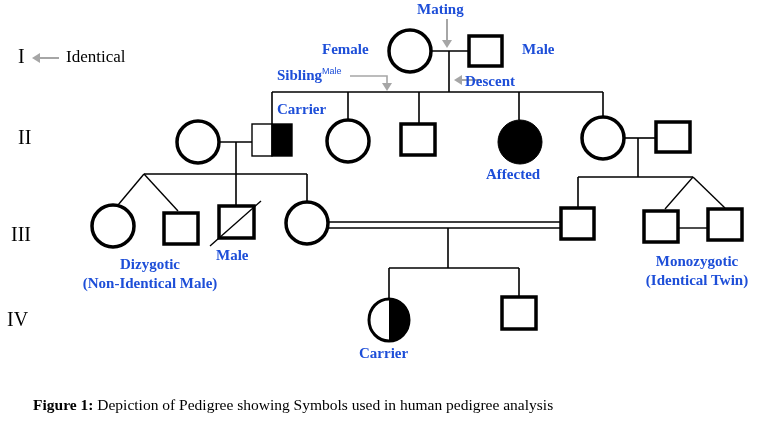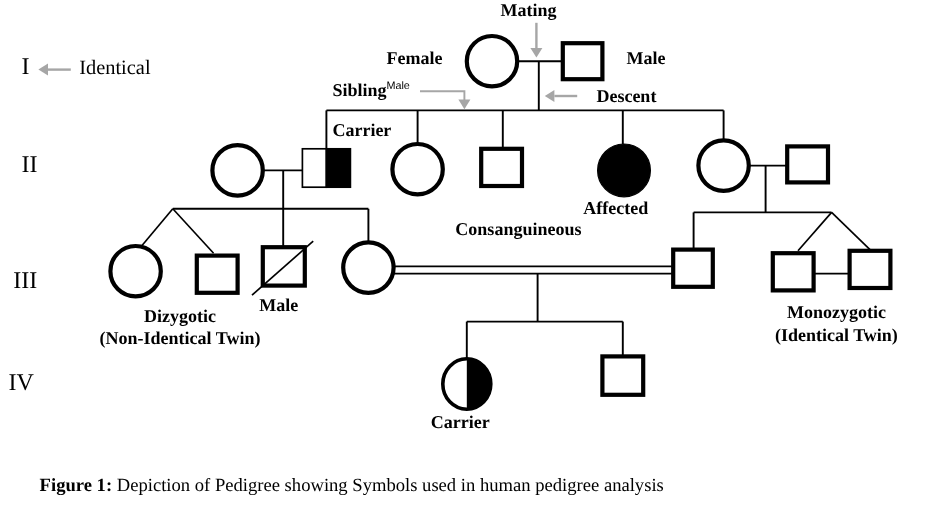--- a/index.html
+++ b/index.html
@@ -1,18 +1,18 @@
 <!DOCTYPE html>
 <html><head>
 <meta charset="utf-8">
 <style>
   html, body { margin:0; padding:0; background:#ffffff; }
   body { width:776px; height:428px; position:relative; overflow:hidden; font-family:"Liberation Serif", serif; }
   svg { position:absolute; left:0; top:0; }
-  .lbl { position:absolute; font-family:"Liberation Serif", serif; font-weight:bold; font-size:15px; color:#000000; white-space:nowrap; }
+  .lbl { position:absolute; font-family:"Liberation Serif", serif; font-weight:bold; font-size:15px; color:#1d4ed8; white-space:nowrap; }
   .gen { position:absolute; font-family:"Liberation Serif", serif; font-size:20px; color:#000; }
   .center { text-align:center; line-height:19px; }
   .caption { position:absolute; left:33px; top:396px; font-family:"Liberation Serif", serif; font-size:15.5px; color:#000; white-space:nowrap; }
   .sup { font-size:9px; font-weight:normal; vertical-align:6px; font-family:"Liberation Sans", sans-serif; }
 </style>
 </head>
 <body>
 
 <svg width="776" height="428">
 
@@ -103,31 +103,30 @@
 <div class="gen" style="left:18px; top:126px;">II</div>
 <div class="gen" style="left:11px; top:223px;">III</div>
 <div class="gen" style="left:7px; top:308px;">IV</div>
 
 <div style="position:absolute; left:66px; top:47px; font-family:'Liberation Serif', serif; font-size:17px; color:#000;">Identical</div>
 
 <div class="lbl" style="left:417px; top:1px;">Mating</div>
 <div class="lbl" style="left:322px; top:41px;">Female</div>
 <div class="lbl" style="left:522px; top:41px;">Male</div>
 <div class="lbl" style="left:277px; top:66px;"><span>Sibling</span><span class="sup">Male</span></div>
-<div class="lbl" style="left:497px; top:73px;text-align:right;">Descent</div>
+<div class="lbl" style="left:465px; top:73px;text-align:right;">Descent</div>
 <div class="lbl" style="left:277px; top:101px;">Carrier</div>
 <div class="lbl" style="left:486px; top:166px;">Affected</div>
 
 <div class="lbl center" style="left:362px; top:183px; width:140px;">
-  <div>Consanguineous</div>
 </div>
 
 <div class="lbl center" style="left:60px; top:255px; width:180px;">
   <div>Dizygotic</div>
-  <div>(Non-Identical Twin)</div>
+  <div>(Non-Identical Male)</div>
 </div>
 
 <div class="lbl" style="left:216px; top:247px;">Male</div>
 
 <div class="lbl center" style="left:627px; top:252px; width:140px;text-align:center;">
   <div>Monozygotic</div>
   <div>(Identical Twin)</div>
 </div>
 
 <div class="lbl" style="left:359px; top:345px;">Carrier</div>

